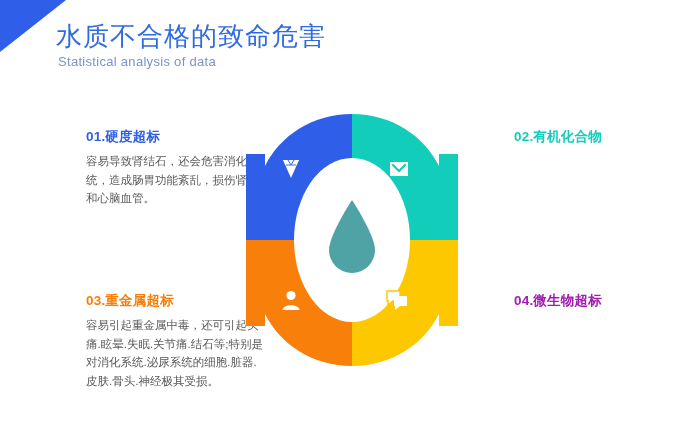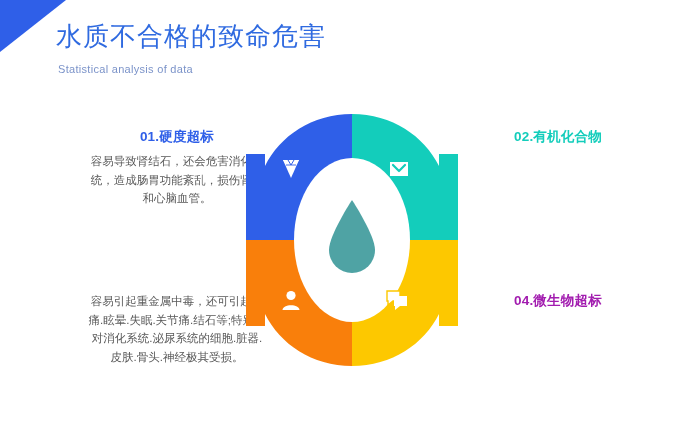--- a/index.html
+++ b/index.html
@@ -36,33 +36,33 @@
   #page-title {
     font-size: 26px;
     font-weight: normal;
     color: #2f6ae0;
     letter-spacing: 1px;
     line-height: 1.15;
     margin: 0;
     white-space: nowrap;
   }
   #page-subtitle {
-    font-size: 11px;
+    font-size: 13px;
     color: #7b93c9;
-    margin: 11px 0 0 2px;
+    margin: 2px 0 0 2px;
     letter-spacing: 0.3px;
     white-space: nowrap;
   }
 
   
   .info-block {
     position: absolute;
     width: 182px;
   }
-  .info-block.left  { left: 86px; text-align: center; }
+  .info-block.left  { left: 86px; }
   .info-block.right { left: 514px; }
   .info-block.row1  { top: 128px; }
   .info-block.row2  { top: 292px; }
 
   .block-title {
     font-size: 13.5px;
     font-weight: bold;
     margin: 0 0 6px 0;
     letter-spacing: 0.2px;
     white-space: nowrap;
@@ -113,20 +113,21 @@
 <div class="info-block left row1">
   <div class="block-title" style="color:#2f5fe8">01.硬度超标</div>
   <div class="block-body">容易导致肾结石，还会危害消化系统，造成肠胃功能紊乱，损伤肾脏和心脑血管。</div>
 </div>
 
 <div class="info-block right row1">
   <div class="block-title" style="color:#13cdbb">02.有机化合物</div>
 </div>
 
 <div class="info-block left row2">
+  <div class="block-title" style="color:#f97f0b">03.重金属超标</div>
   <div class="block-body">容易引起重金属中毒，还可引起头痛.眩晕.失眠.关节痛.结石等;特别是对消化系统.泌尿系统的细胞.脏器.皮肤.骨头.神经极其受损。</div>
 </div>
 
 <div class="info-block right row2">
   <div class="block-title" style="color:#a21caf">04.微生物超标</div>
 </div>
 
 <div id="ring-wrap">
 
   <svg id="ring-svg" width="212" height="252" viewBox="0 0 212 252" xmlns="http://www.w3.org/2000/svg">

